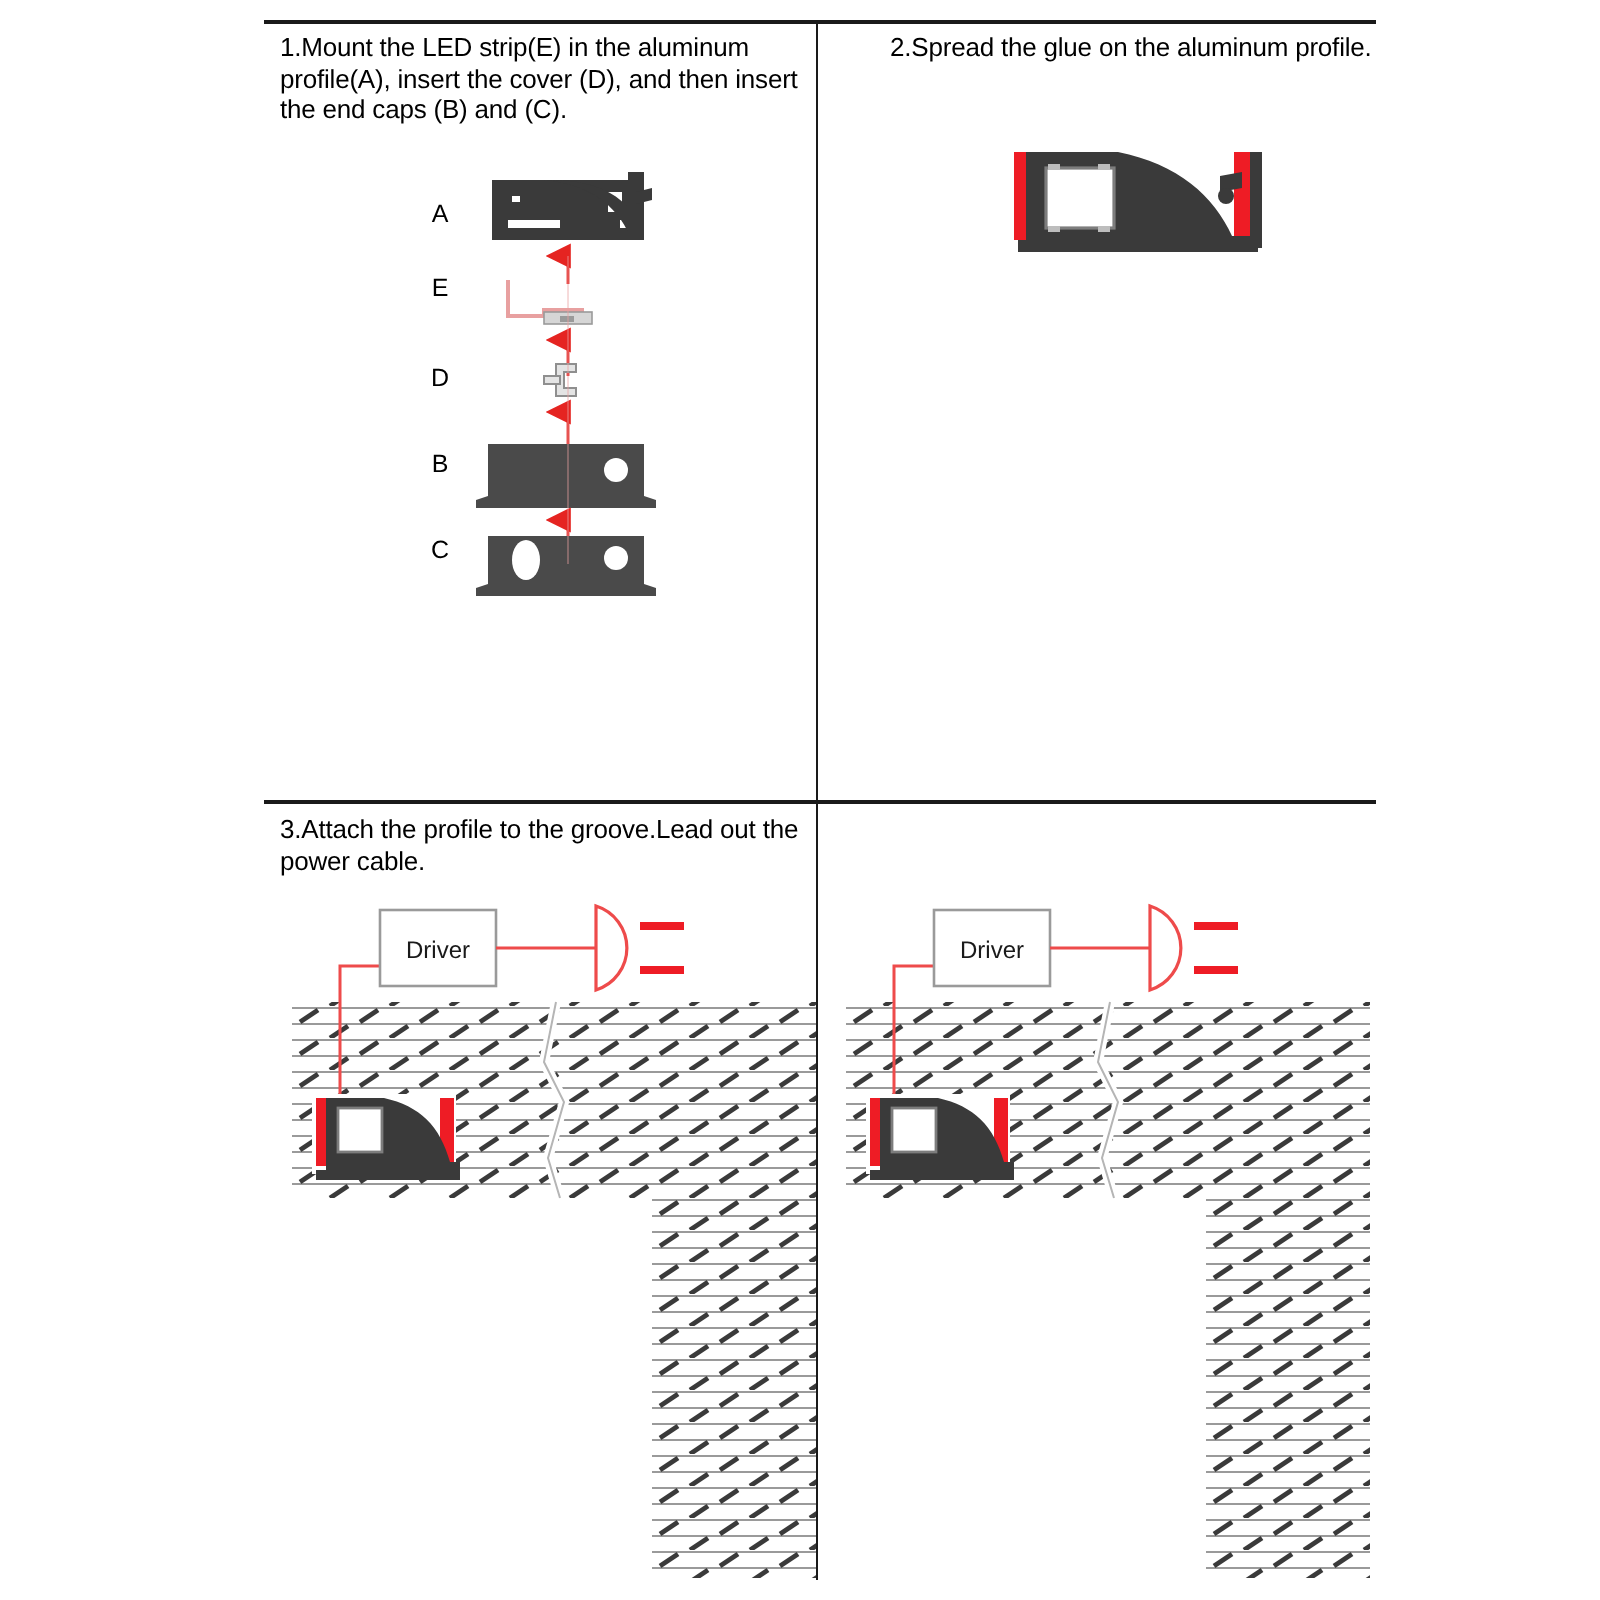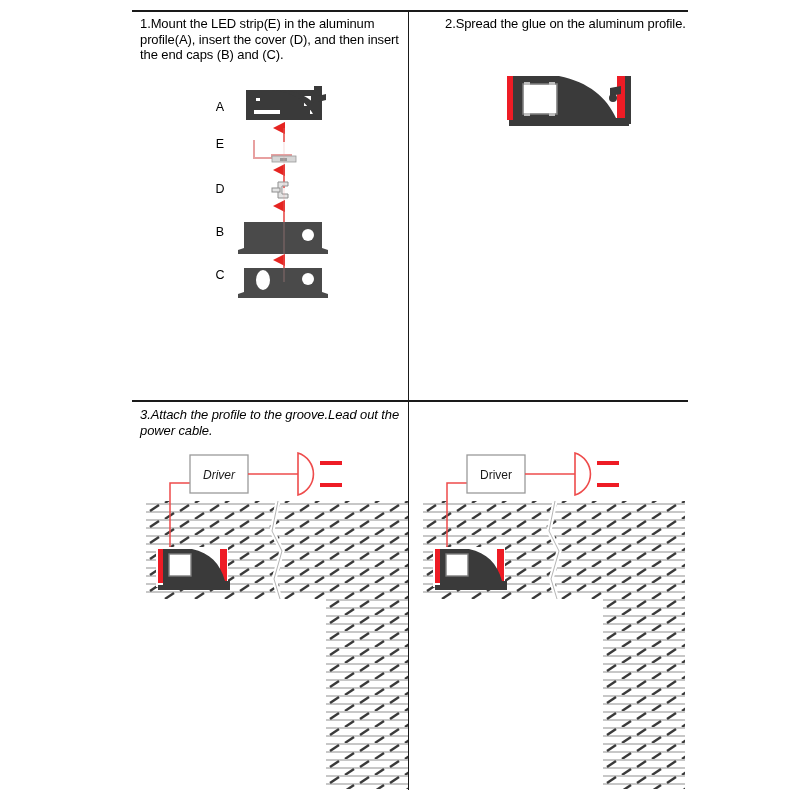--- a/index.html
+++ b/index.html
@@ -14,21 +14,21 @@
     position:absolute;left:132px;top:10px;
     width:556px;height:780px;
   }
   .vrule{position:absolute;top:0;left:276px;width:1px;height:780px;background:#1a1a1a;}
   .hrule-top{position:absolute;left:0;top:0;width:556px;height:1.5px;background:#1a1a1a;}
   .hrule-mid{position:absolute;left:0;top:390px;width:556px;height:1.5px;background:#1a1a1a;}
 
   .panel{position:absolute;width:276px;height:390px;box-sizing:border-box;}
   .p1{left:0;top:0;}
   .p2{left:277px;top:0;margin-left:28px;}
-  .p3{left:0;top:391px;font-style:italic;}
+  .p3{left:0;top:391px;}
   .p4{left:277px;top:391px;}
 
   .caption{
     position:absolute;left:8px;top:6px;width:262px;
     font-size:13px;line-height:15.5px;color:#000;
     letter-spacing:-0.1px;
   }
 
   
   .explode{position:absolute;left:0;top:60px;width:276px;height:230px;}

